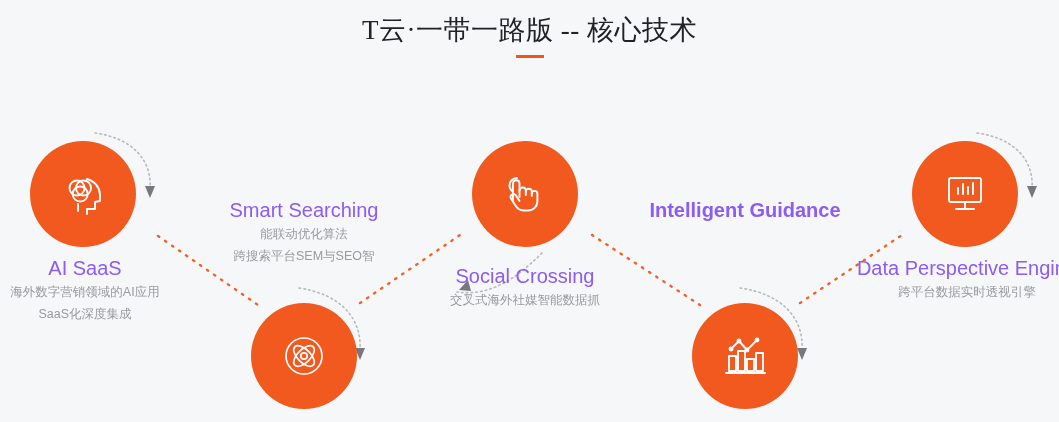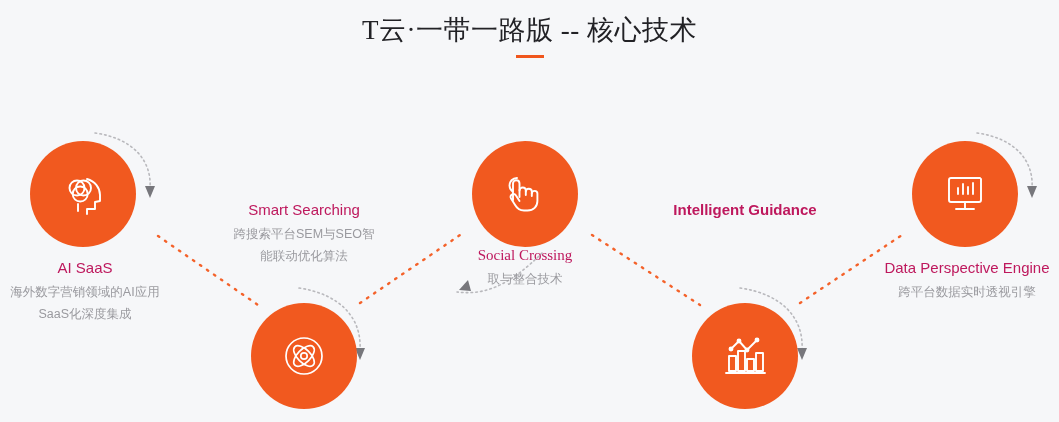--- a/index.html
+++ b/index.html
@@ -69,41 +69,41 @@
     justify-content: center;
   }
   .circle svg { display: block; }
 
   .labels {
     position: absolute;
     text-align: center;
     width: 230px;
   }
   .node-title {
-    font-size: 15px;
-    color: #be185d;
+    font-size: 20px;
+    color: #8b5cf6;
     line-height: 24px;
     white-space: nowrap;
   }
   .node-desc {
     font-size: 12.5px;
     color: #9a9a9f;
     line-height: 19px;
     margin-top: 3px;
   }
 
   
   #node-ai-saas .circle        { left: 30px;  top: 141px; }
   #node-ai-saas .labels        { left: -30px; top: 256px; }
 
   #node-smart-searching .circle { left: 251px; top: 303px; }
   #node-smart-searching .labels { left: 189px; top: 198px; }
 
   #node-social-crossing .circle { left: 472px; top: 141px; }
-  #node-social-crossing .labels { left: 410px; top: 243px; font-family: Liberation Serif, serif; }
+  #node-social-crossing .labels { left: 410px; top: 264px; }
 
   #node-intelligent-guidance .circle { left: 692px; top: 303px; }
   #node-intelligent-guidance .labels { left: 630px; top: 198px; font-weight: bold; }
 
   #node-data-perspective .circle { left: 912px; top: 141px; }
   #node-data-perspective .labels { left: 852px; top: 256px; }
 </style>
 </head>
 <body>
 
@@ -164,40 +164,40 @@
         <svg width="52" height="52" viewBox="0 0 52 52" fill="none" stroke="#ffffff" stroke-width="1.7">
           <circle cx="26" cy="26" r="18"></circle>
           <ellipse cx="26" cy="26" rx="13" ry="6.5" transform="rotate(45 26 26)"></ellipse>
           <ellipse cx="26" cy="26" rx="13" ry="6.5" transform="rotate(-45 26 26)"></ellipse>
           <circle cx="26" cy="26" r="3.2"></circle>
         </svg>
       </span>
     </div>
     <div class="labels">
       <div class="node-title">Smart Searching</div>
+      <div class="node-desc">能联动优化算法</div>
       <div class="node-desc">跨搜索平台SEM与SEO智</div>
-      <div class="node-desc">能联动优化算法</div>
     </div>
   </div>
 
   <div class="node" id="node-social-crossing">
     <div class="circle">
       <span>
         <svg width="50" height="50" viewBox="0 0 50 50" fill="none" stroke="#ffffff" stroke-width="1.9" stroke-linecap="round" stroke-linejoin="round">
           <path d="M17,9 C12.5,9 9.5,12.5 9.5,16.5 C9.5,19 10.7,21 12.5,22.4"></path>
           <path d="M19.5,28 L19.5,14.5 C19.5,12.6 18,11.2 16.2,11.2 C14.4,11.2 13,12.6 13,14.5 L13,31"></path>
           <path d="M19.5,21.5 C19.5,19.8 21,18.5 22.7,18.5 C24.4,18.5 25.8,19.8 25.8,21.5 L25.8,26"></path>
           <path d="M25.8,22.5 C25.8,20.9 27.2,19.7 28.8,19.7 C30.4,19.7 31.8,20.9 31.8,22.5 L31.8,27"></path>
           <path d="M31.8,24.5 C31.8,23 33.1,21.9 34.6,21.9 C36.1,21.9 37.4,23 37.4,24.5 L37.4,32 C37.4,37.5 33.5,41.5 27.5,41.5 L24,41.5 C19.5,41.5 17,39.5 14.8,35.5 L11,29.5 C10,27.9 10.6,26.1 12.2,25.4 C13.6,24.8 15.2,25.3 16,26.6 L19.5,32"></path>
         </svg>
       </span>
     </div>
     <div class="labels">
       <div class="node-title">Social Crossing</div>
-      <div class="node-desc">取与整合技术</div>
+      <div class="node-desc">交叉式海外社媒智能数据抓</div>
     </div>
   </div>
 
   <div class="node" id="node-intelligent-guidance">
     <div class="circle">
       <span>
         <svg width="52" height="52" viewBox="0 0 52 52" fill="none" stroke="#ffffff" stroke-width="1.9" stroke-linecap="round" stroke-linejoin="round">
 
           <polyline points="12,19 20,11 28,20 38,10"></polyline>
           <circle cx="12" cy="19" r="1.5" fill="#ffffff"></circle>

